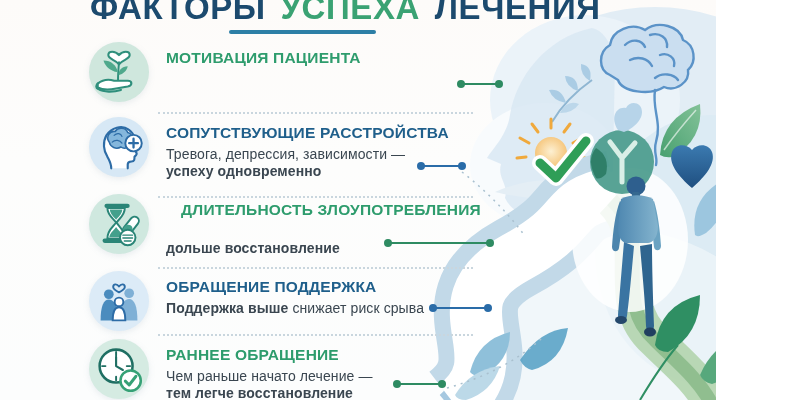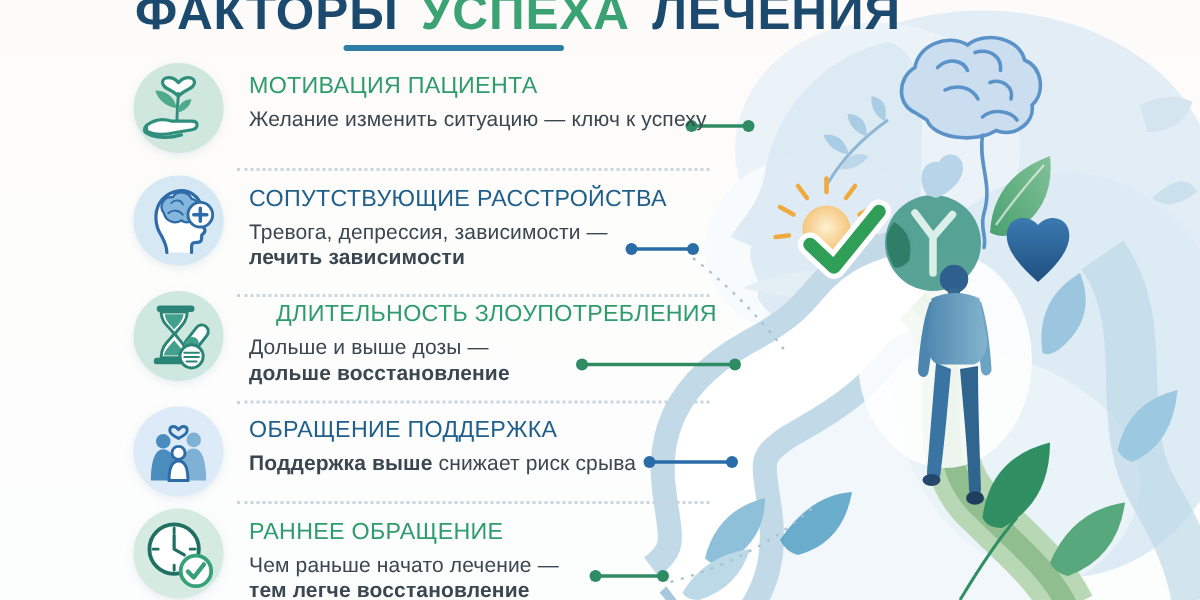--- a/index.html
+++ b/index.html
@@ -1,16 +1,16 @@
 <!DOCTYPE html>
 <html style="--navy: #1c4a6e; --accent-green: #3aa273; --underline: #2d7fa6; --text: #3a4650; --sep: #c9d6de; --dot-green: #2e8b62; --dot-blue: #2a6ca8;"><head>
 <meta charset="utf-8">
 <style>
   html,body{margin:0;padding:0;background:#fff;}
-  .stage{position:relative;width:800px;height:400px;overflow:hidden;
+  .stage{position:relative;width:716px;height:400px;overflow:hidden;
          background:linear-gradient(180deg,#fdfbf9 0%,#fdfdfc 40%,#fcfdfd 100%);
          font-family:"Liberation Sans",sans-serif;}
   
   .hdr{position:absolute;left:90px;top:-11px;width:500px;text-align:center;z-index:6;}
   .hdr h1{margin:0;font-size:33px;font-weight:700;letter-spacing:.6px;word-spacing:5px;
           color:var(--navy);white-space:nowrap;}
   .hdr .accent{color:var(--accent-green);}
   .title-underline{position:absolute;left:229px;top:30px;width:147px;height:3.5px;
           border-radius:2px;background:var(--underline);z-index:6;}
   
@@ -19,21 +19,21 @@
   .conn{z-index:3;}
   .sep{position:absolute;left:158px;width:315px;border-top:2px dotted var(--sep);z-index:2;}
   .sep1{top:112px}.sep2{top:196px}.sep3{top:267px}.sep4{top:334px}
   
   #factors{position:absolute;inset:0;z-index:4;}
   .factor{position:absolute;left:88px;display:flex;gap:16px;align-items:flex-start;width:410px;}
   .factor:nth-child(1){top:41px}.factor:nth-child(2){top:116px}.factor:nth-child(3){top:193px}
   .factor:nth-child(4){top:270px}.factor:nth-child(5){top:338px}
   .icon-wrap{width:62px;height:62px;flex:0 0 62px;filter:drop-shadow(0 2px 3px rgba(60,100,130,.10));}
   .ftext{margin-top:9px;width:330px;}
-  .ftitle{font-size:15.5px;font-weight:400;letter-spacing:.2px;line-height:1.05;white-space:nowrap;}
+  .ftitle{font-size:15.5px;font-weight:700;letter-spacing:.2px;line-height:1.05;white-space:nowrap;}
   .fdesc{margin-top:5px;font-size:14px;line-height:1.17;color:var(--text);letter-spacing:.1px;}
   .conn line{stroke-width:2.2;}
   .conn .g line{stroke:var(--dot-green)} .conn .g circle{fill:var(--dot-green)}
   .conn .b line{stroke:var(--dot-blue)} .conn .b circle{fill:var(--dot-blue)}
 </style>
 </head>
 <body>
 
 <div class="stage">
 
@@ -210,37 +210,36 @@
     <path d="M32,24 C28,19 21,19 21,14.5 C21,10 28,10 32,14.5 C36,10 43,10 43,14.5 C43,19 36,19 32,24 Z" fill="#fff" stroke="#2f8f7c" stroke-width="2.2" stroke-linejoin="round"></path>
     <path d="M31,40 C31,33 31.5,28 32,22" stroke="#2f8f7c" stroke-width="2" fill="none" stroke-linecap="round"></path>
     <path d="M30,32 C24,31 18,27 16,20 C24,20 29,25 30.5,31 Z" fill="#4fa98c"></path>
     <path d="M32,35 C36,34 40,31 41,26 C35,26 32,30 31.5,34 Z" fill="#4fa98c"></path>
     <path d="M10,44 C15,40 21,39 27,41 L41,41 C46,41 46,46 41,47 L29,49 C20,51 14,50 10,48 Z" fill="#fff" stroke="#2f8f7c" stroke-width="2.2" stroke-linejoin="round"></path>
     <path d="M10,44 C8,46 8,48.5 10.5,49.5 C16,53 26,53 34,50.5" fill="none" stroke="#2f8f7c" stroke-width="2.2" stroke-linecap="round"></path>
   </svg>
 </div>
     <div class="ftext">
       <div class="ftitle" style="color: rgb(46, 156, 109);">МОТИВАЦИЯ ПАЦИЕНТА</div>
-      <div class="fdesc"><span style="font-weight: 400;">Желание изменить ситуацию — ключ к успеху</span></div>
     </div>
   </div>
       <div class="factor">
     <div class="icon-wrap">
   <svg width="62" height="62" viewBox="0 0 64 64">
     <circle cx="32" cy="32" r="31" fill="#d7e8f5"></circle>
     <path d="M24,54 C24,49 22,46 20,42 C16,36 15,27 19,20 C24,12 35,9 42,14 C48,18 50,26 48,32 C47,35 49,36 50,38 C51,40 49,41 48,42 C48,45 48,47 45,47 C43,47 41,47 41,50 L41,54" fill="#fff" stroke="#2d6ca6" stroke-width="2.2" stroke-linecap="round" stroke-linejoin="round"></path>
     <path d="M22,27 C18,22 22,15 28,16 C31,11 39,12 41,17 C46,18 47,25 43,28 C44,32 38,35 34,32 C29,35 23,32 22,27 Z" fill="#85b7dc" stroke="#2d6ca6" stroke-width="1.6"></path>
     <path d="M27,20 C30,17 34,18 35,21 M25,27 C28,24 33,25 35,28" stroke="#2d6ca6" stroke-width="1.3" fill="none" stroke-linecap="round"></path>
     <circle cx="47" cy="28" r="8.5" fill="#fff" stroke="#2d6ca6" stroke-width="2"></circle>
     <path d="M47,23.5 V32.5 M42.5,28 H51.5" stroke="#2d6ca6" stroke-width="2.4" stroke-linecap="round"></path>
   </svg>
 </div>
     <div class="ftext">
       <div class="ftitle" style="color: rgb(31, 95, 139);">СОПУТСТВУЮЩИЕ РАССТРОЙСТВА</div>
-      <div class="fdesc"><span style="font-weight: 400;">Тревога, депрессия, зависимости —</span><br><span style="font-weight: 700;">лечить зависимости</span></div>
+      <div class="fdesc"><span style="font-weight: 400;">Тревога, депрессия, зависимости —</span><br><span style="font-weight: 700;">успеху одновременно</span></div>
     </div>
   </div>
       <div class="factor">
     <div class="icon-wrap">
   <svg width="62" height="62" viewBox="0 0 64 64">
     <circle cx="32" cy="32" r="31" fill="#cfe8df"></circle>
     <rect x="17" y="11" width="26" height="4.5" rx="2.2" fill="#2a8577"></rect>
     <rect x="15" y="47" width="28" height="4.5" rx="2.2" fill="#2a8577"></rect>
     <path d="M20,15.5 C20,23 26,26 29,30.5 C26,35 20,38 20,47 L38,47 C38,38 32,35 29.5,30.5 C32.5,26 38,23 38,15.5 Z" fill="#fff" stroke="#2a8577" stroke-width="2"></path>
     <path d="M22.5,17 H35.5 C35,22 31,25 29,27.5 C27,25 23,22 22.5,17 Z" fill="#43a08c"></path>
@@ -248,21 +247,21 @@
     <g transform="rotate(38 44 34)">
       <rect x="39.5" y="23" width="9" height="21" rx="4.5" fill="#fff" stroke="#2a8577" stroke-width="2"></rect>
       <rect x="39.5" y="33.5" width="9" height="10.5" rx="4.5" fill="#43a08c"></rect>
     </g>
     <circle cx="41" cy="46" r="8" fill="#fff" stroke="#2a8577" stroke-width="2"></circle>
     <path d="M36,43.5 H46 M36,46.5 H46 M37.5,49.5 H44.5" stroke="#2a8577" stroke-width="1.4" stroke-linecap="round"></path>
   </svg>
 </div>
     <div class="ftext">
       <div class="ftitle" style="color: rgb(46, 156, 109); text-align: center;">ДЛИТЕЛЬНОСТЬ ЗЛОУПОТРЕБЛЕНИЯ</div>
-      <div class="fdesc"><span style="font-weight: 400;">Дольше и выше дозы —</span><br><span style="font-weight: 700;">дольше восстановление</span></div>
+      <div class="fdesc"><br><span style="font-weight: 700;">дольше восстановление</span></div>
     </div>
   </div>
       <div class="factor">
     <div class="icon-wrap">
   <svg width="62" height="62" viewBox="0 0 64 64">
     <circle cx="32" cy="32" r="31" fill="#dcebf7"></circle>
     <path d="M32,17 C30,14 26,14 26,17.5 C26,20 30,22 32,23 C34,22 38,20 38,17.5 C38,14 34,14 32,17 Z" fill="none" stroke="#2d6ca6" stroke-width="2" stroke-linejoin="round"></path>
     <circle cx="21.5" cy="25" r="5" fill="#4b8cbe"></circle>
     <path d="M13,52 C13,38 16,30.5 21.5,30.5 C26,30.5 28.5,35 30,40 L30,52 Z" fill="#4b8cbe"></path>
     <circle cx="42.5" cy="24" r="5" fill="#7fb0d6"></circle>

